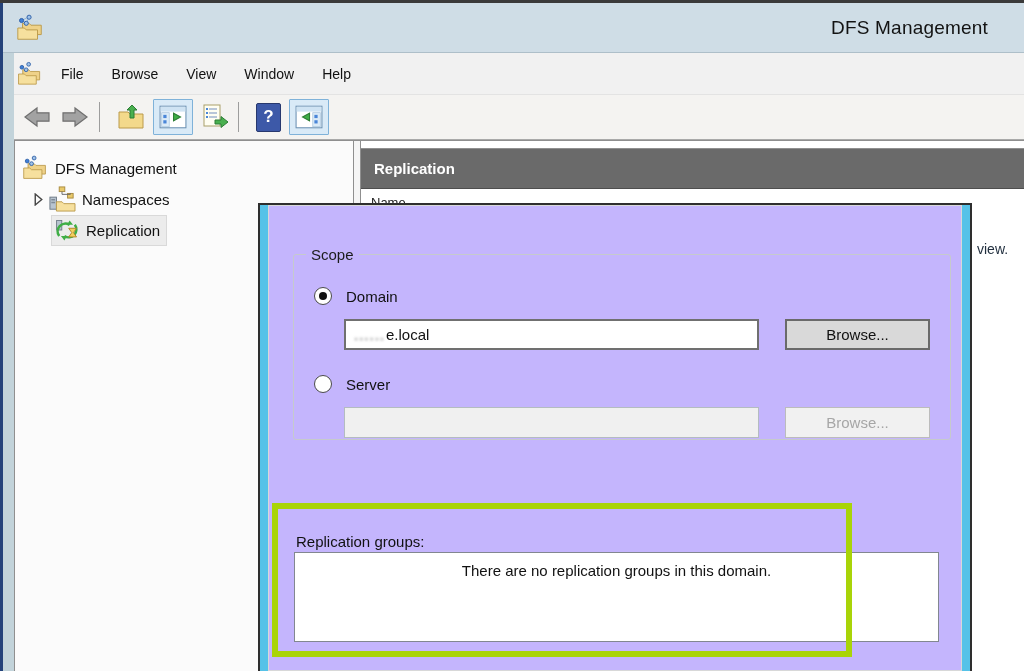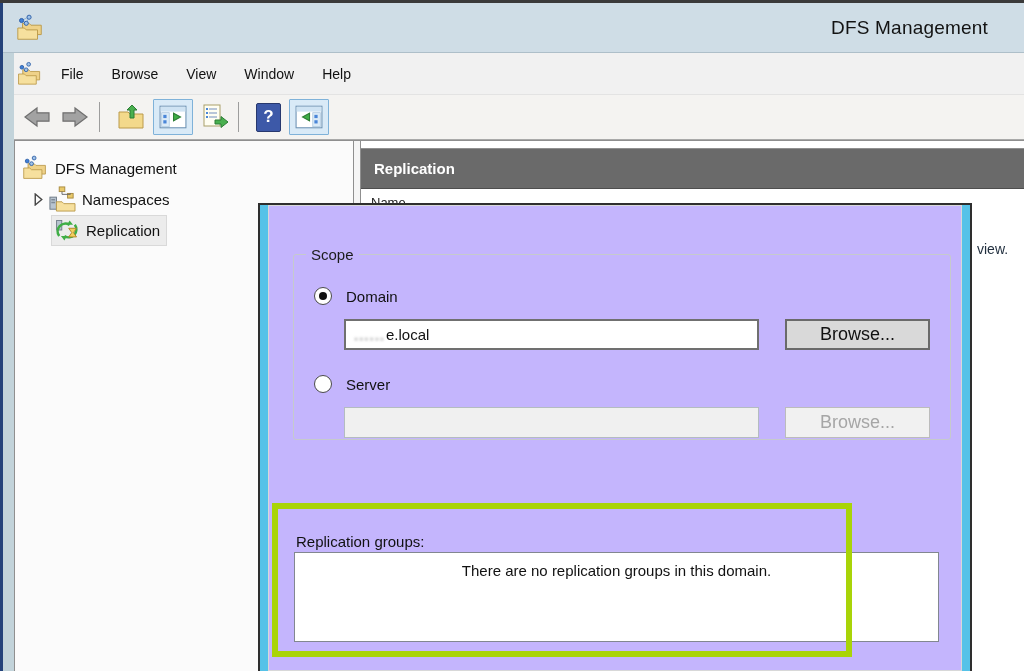--- a/index.html
+++ b/index.html
@@ -103,21 +103,21 @@
   }
   .radio-label { position:absolute; font-size:15px; color:#111; }
   .textbox {
     position:absolute; left:50px; width:415px; height:31px; background:#ffffff;
     border:2px solid #707070; font-size:15px; color:#111; line-height:27px; padding-left:8px;
     white-space:nowrap; overflow:hidden;
   }
   .textbox.disabled { background:#f0f0f0; border:1px solid #b4bcc0; }
   .scribble { filter:blur(1.6px); letter-spacing:1px; color:#333; margin-right:1px; }
   .btn {
-    position:absolute; background:#d9d9d9; border:2px solid #6a6a6a; font-size:18px; color:#111;
+    position:absolute; background:#d9d9d9; border:2px solid #6a6a6a; font-size:15px; color:#111;
     display:flex; align-items:center; justify-content:center; font-family:"Liberation Sans",sans-serif;
   }
   .btn.browse { left:491px; width:145px; height:31px; }
   .btn.disabled { background:#f1f1f1; border:1px solid #bcbcbc; color:#a6a6a6; }
   .btn.show-groups { left:24px; top:269px; width:243px; height:39px; border-color:#585858; }
   .groups-label { position:absolute; left:27px; top:327px; font-size:15px; color:#111; }
   .listbox {
     position:absolute; left:25px; top:346px; width:645px; height:90px;
     background:#ffffff; border:1px solid #828790;
   }

